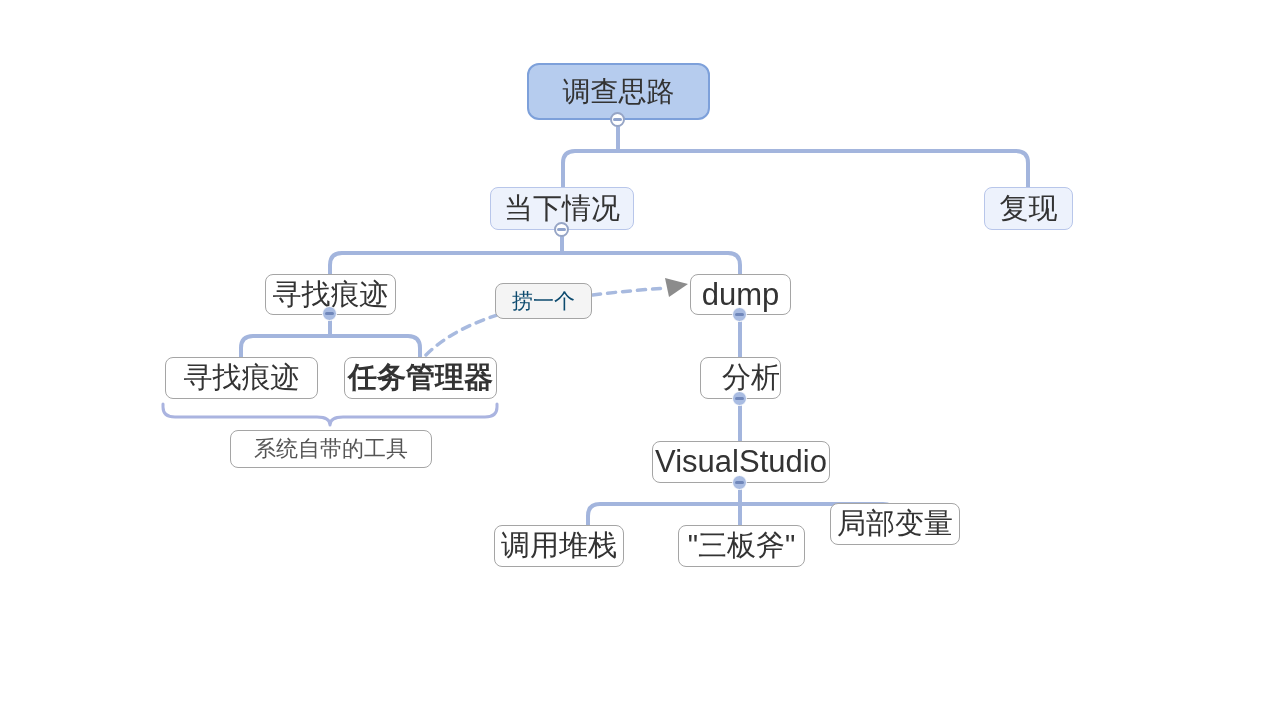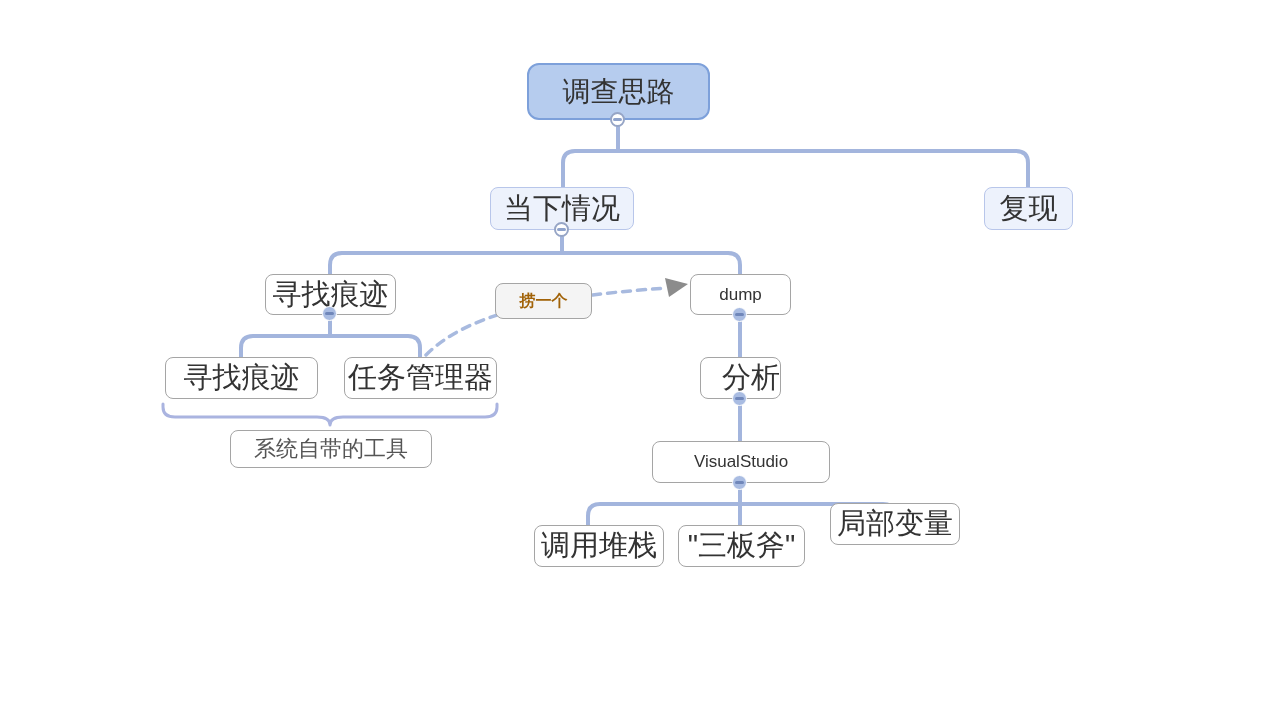--- a/index.html
+++ b/index.html
@@ -53,33 +53,32 @@
   .node.root{
     background:var(--root-fill,#b6ccee);
     border:2px solid var(--root-border,#7da0da);
     border-radius:12px;
     font-size:28px;
   }
   .node.level1{
     background:var(--level1-fill,#edf2fc);
     border:1.5px solid var(--level1-border,#b8c6ea);
   }
-  .node.latin{font-size:17px;}
+  .node.latin{font-size:31px;}
   .node.summary-node{
     color:var(--summary-text,#555555);
     font-size:22px;
     text-align:center;
   }
   .node.rel-label{
     background:var(--relationship-label-fill,#f4f4f4);
     border:1.5px solid var(--node-border,#a5a5a5);
-    color:#a16207;
-    font-size:16px;
+    color:#0c4a6e;
+    font-size:21px;
     z-index:3;
-    font-weight:bold;
   }
   .toggle{
     position:absolute;
     width:15px;height:15px;
     border-radius:50%;
     box-sizing:border-box;
     display:flex;align-items:center;justify-content:center;
     z-index:4;
     cursor:pointer;
   }
@@ -142,33 +141,33 @@
   </div>
 
   <div class="node latin" style="left:690px;top:274px;width:101px;height:41px;">
     <span>dump</span>
   </div>
 
   <div class="node" style="left:165px;top:357px;width:153px;height:42px;">
     <span>寻找痕迹</span>
   </div>
 
-  <div class="node" style="left:344px;top:357px;width:153px;height:42px;">
+  <div class="node" style="left:344px;top:357px;width:153px;height:42px;font-weight:bold;">
     <span>任务管理器</span>
   </div>
 
   <div class="node" style="left:700px;top:357px;width:81px;height:42px;justify-content:flex-end;">
     <span>分析</span>
   </div>
 
   <div class="node latin" style="left:652px;top:441px;width:178px;height:42px;">
     <span>VisualStudio</span>
   </div>
 
-  <div class="node" style="left:534px;top:525px;width:130px;height:42px;text-align:center;">
+  <div class="node" style="left:494px;top:525px;width:130px;height:42px;text-align:center;">
     <span>调用堆栈</span>
   </div>
 
   <div class="node" style="left:678px;top:525px;width:127px;height:42px;">
     <span>"三板斧"</span>
   </div>
 
   <div class="node" style="left:830px;top:503px;width:130px;height:42px;">
     <span>局部变量</span>
   </div>

